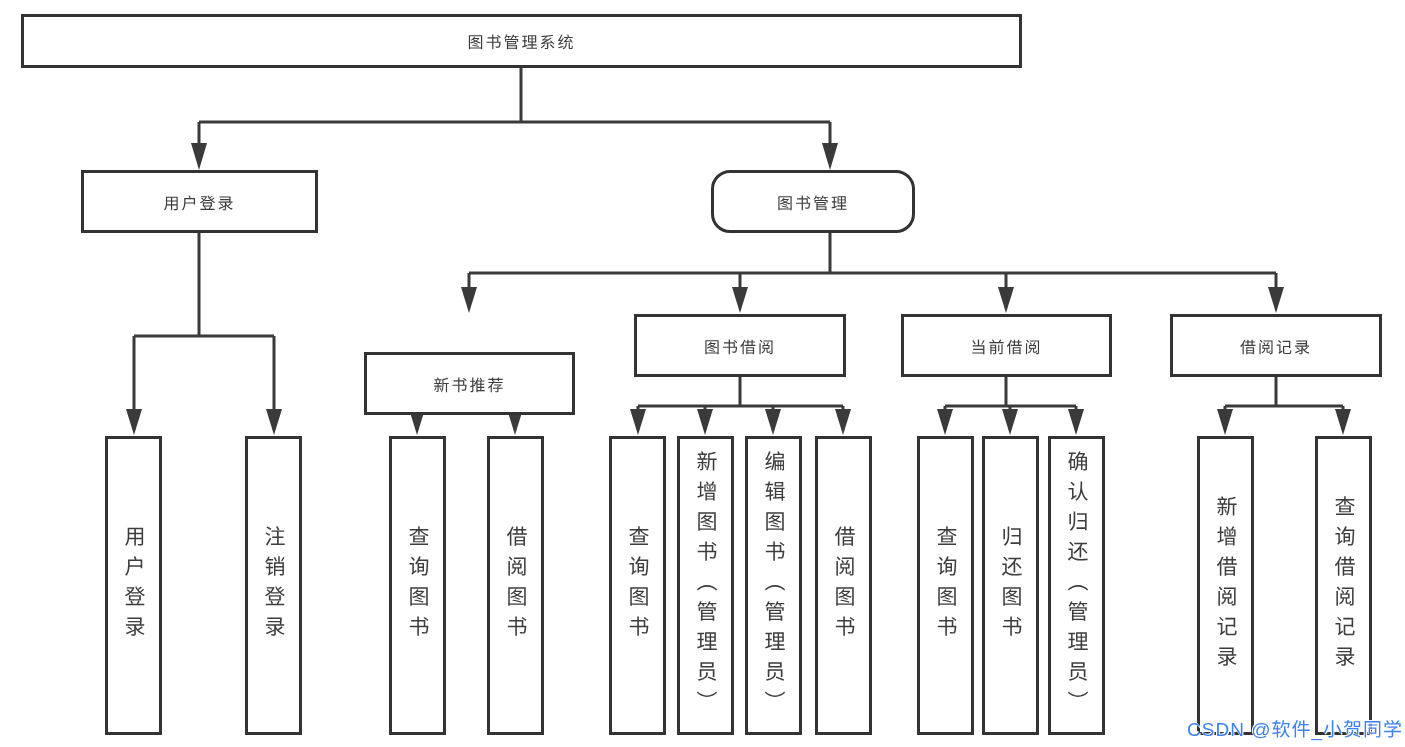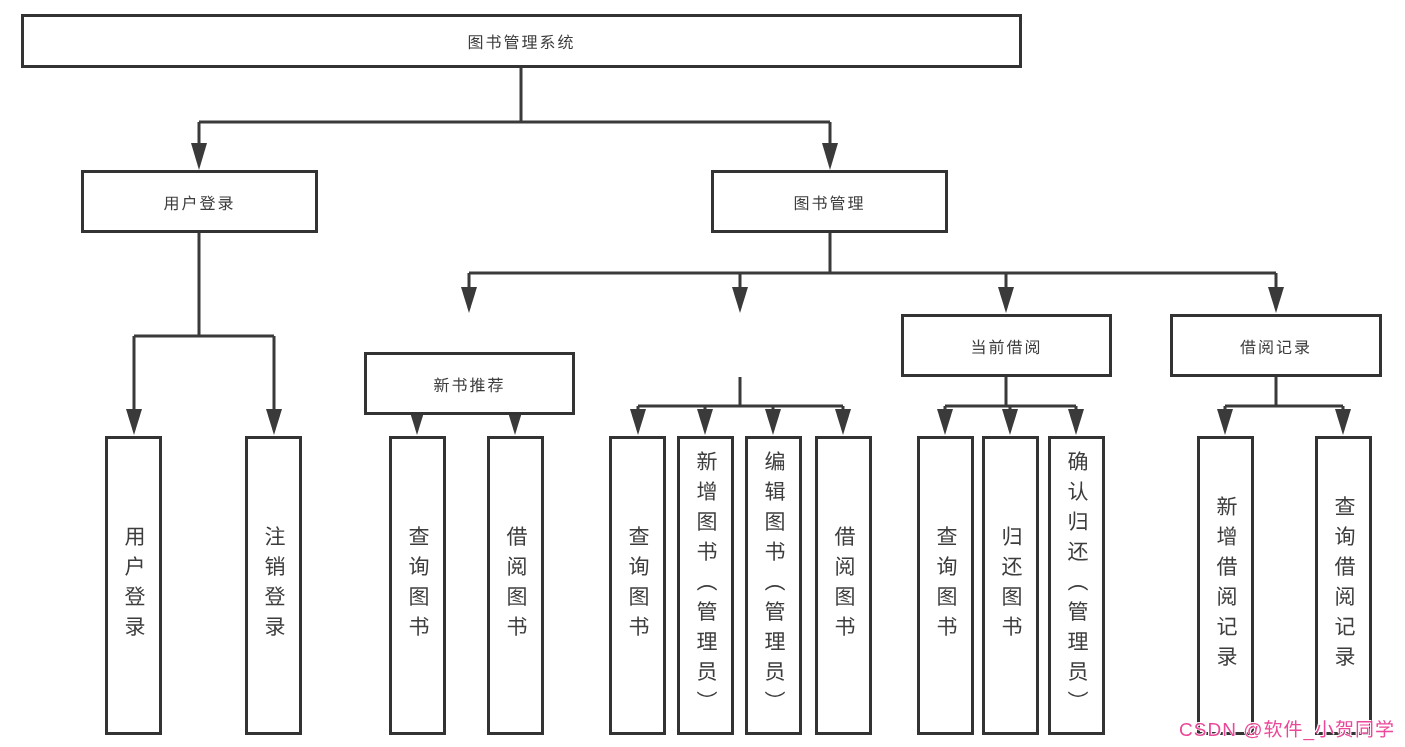--- a/index.html
+++ b/index.html
@@ -33,21 +33,21 @@
   }
   .node.h-label {
     font-size: 16px;
     letter-spacing: 2px;
     white-space: nowrap;
   }
   .node.root    { left: 21px;  top: 14px;  width: 1001px; height: 54px; }
   .node.lvl2    { top: 170px; height: 63px; }
   .node.lvl3    { top: 314px; height: 63px; }
   .n-user-login     { left: 81px;   width: 237px; }
-  .n-book-mgmt      { left: 711px;  width: 237px; }
+  .n-book-mgmt      { left: 711px;  width: 204px; border-radius: 19px; }
   .n-new-books      { left: 364px;  width: 211px; margin-top: 38px; }
   .n-book-borrow    { left: 634px;  width: 212px; }
   .n-current-borrow { left: 901px;  width: 211px; }
   .n-borrow-records { left: 1170px; width: 212px; }
   .node.leaf {
     top: 436px;
     height: 299px;
     width: 57px;
   }
   .node.leaf .v-text {
@@ -65,24 +65,24 @@
   .l-bb-add     { left: 677px; }
   .l-bb-edit    { left: 745px; }
   .l-bb-borrow  { left: 815px; }
   .l-cb-query   { left: 917px; }
   .l-cb-return  { left: 982px; }
   .l-cb-confirm { left: 1048px; }
   .l-br-add     { left: 1197px; }
   .l-br-query   { left: 1315px; }
   .watermark {
     position: absolute;
-    right: 10px;
+    right: 2px;
     bottom: 6px;
     font-size: 19px;
-    color: #ec4899;
+    color: #3b82f6;
     letter-spacing: 1px;
     z-index: 5;
     text-shadow: 1px 1px 0 #ffffff, -1px -1px 0 #ffffff;
     white-space: nowrap;
   }
 </style>
 </head>
 <body>
 
 <div class="canvas">
@@ -126,20 +126,23 @@
   <div class="node lvl2 h-label n-user-login">
     <span>用户登录</span>
   </div>
   <div class="node lvl2 h-label n-book-mgmt">
     <span>图书管理</span>
   </div>
 
   <div class="node lvl3 h-label n-new-books">
     <span>新书推荐</span>
   </div>
+  <div class="node lvl3 h-label n-book-borrow">
+    <span>图书借阅</span>
+  </div>
   <div class="node lvl3 h-label n-current-borrow">
     <span>当前借阅</span>
   </div>
   <div class="node lvl3 h-label n-borrow-records">
     <span>借阅记录</span>
   </div>
 
   <div class="node leaf l-ul-login">
     <span class="v-text">用户登录</span>
   </div>

